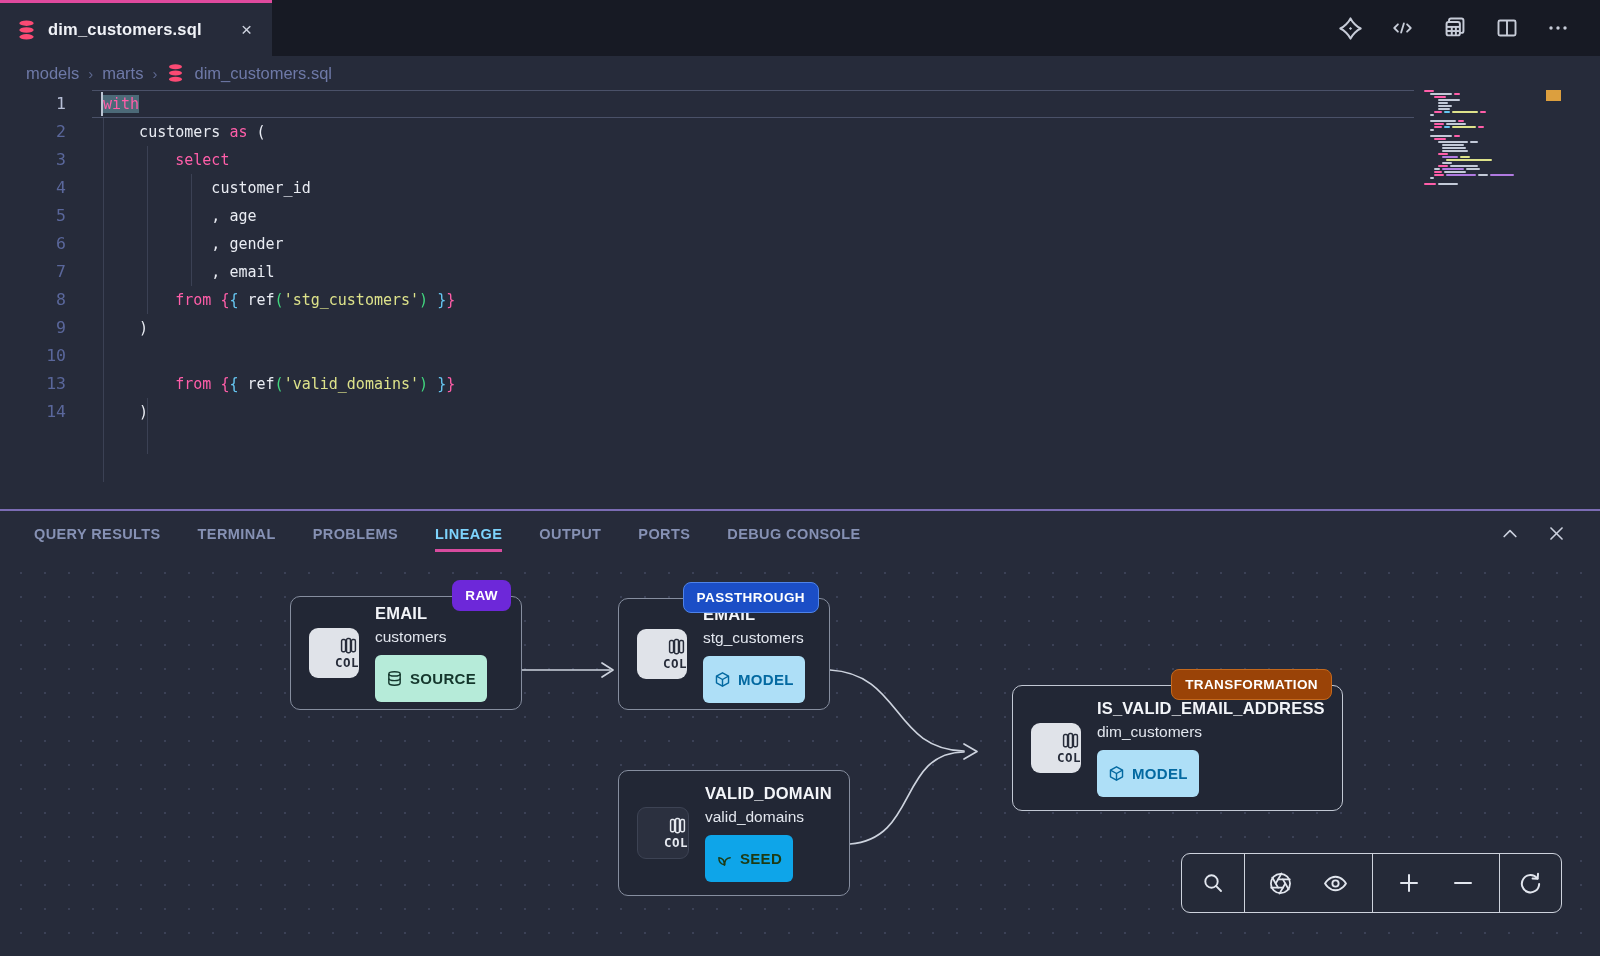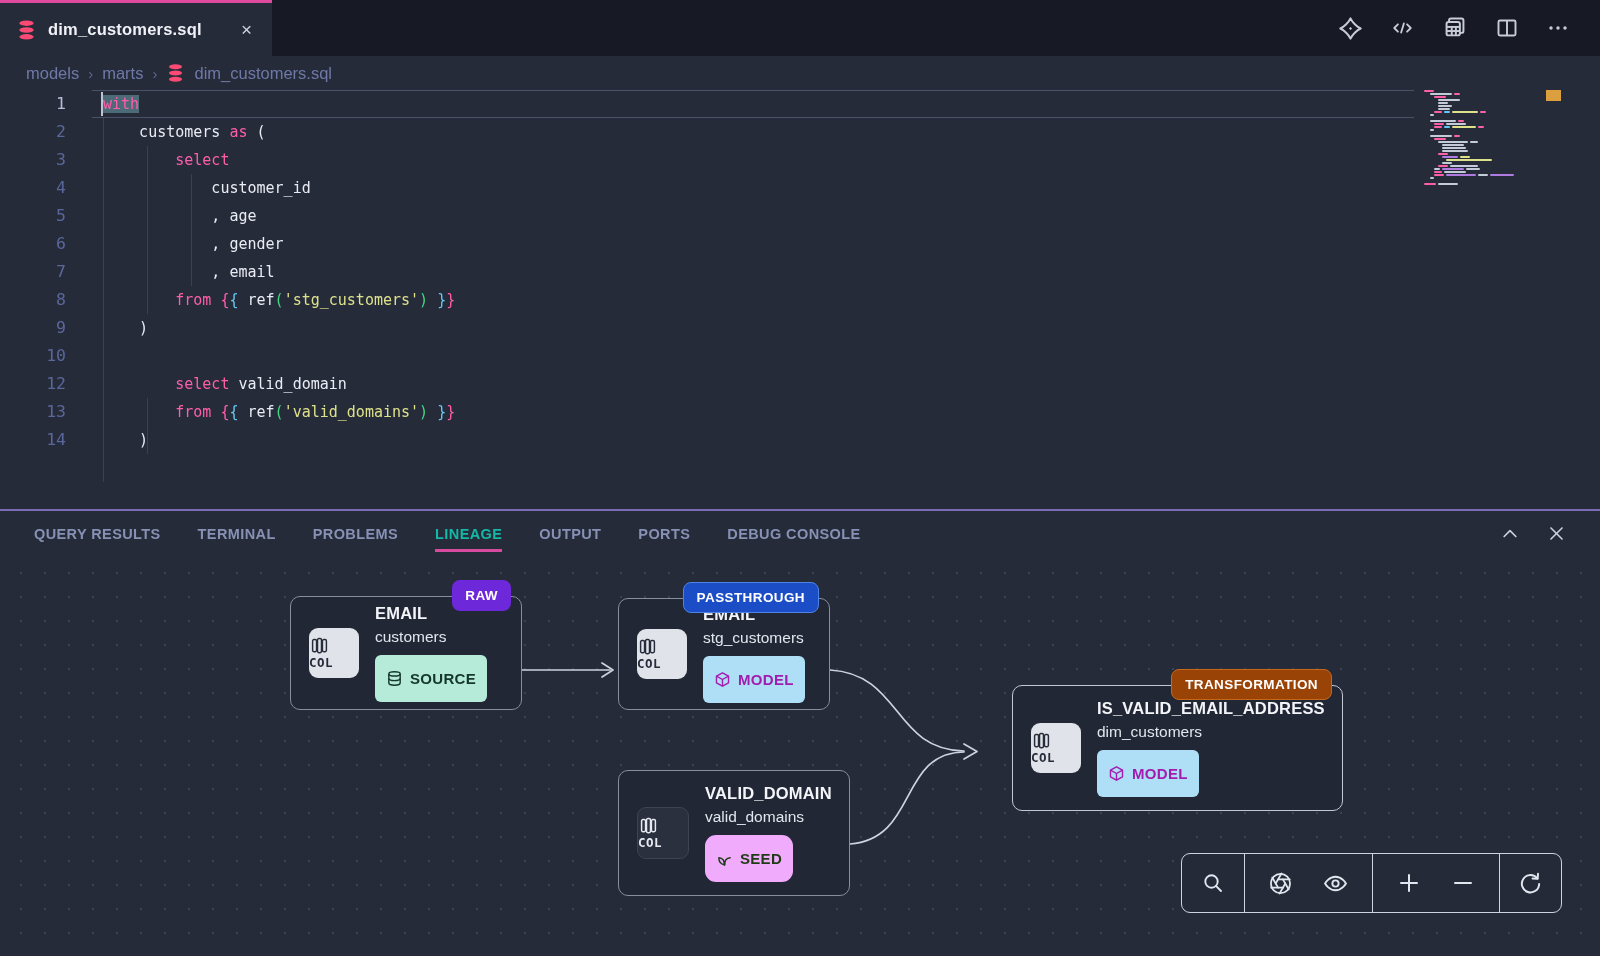--- a/index.html
+++ b/index.html
@@ -41,45 +41,45 @@
   .mm-seg{height:2px;border-radius:1px;}
   .scroll-marker{position:absolute;top:-2px;left:1546px;width:15px;height:13px;background:#dc9f3e;}
 
   
   .panel-divider{position:absolute;top:509px;left:0;right:0;height:2px;background:#7b6cb4;}
   .panel-header{position:absolute;top:511px;left:0;right:0;height:45px;background:#262b3a;
                 display:flex;align-items:center;padding:0 34px 0 34px;box-sizing:border-box;}
   .panel-tabs{display:flex;gap:37px;align-items:center;}
   .ptab{font-size:14.5px;letter-spacing:.4px;color:#8691b4;font-weight:700;cursor:pointer;padding:10px 0 7px 0;
         border-bottom:3px solid transparent;}
-  .ptab.active{color:#14b8a6;border-bottom-color:#d74b9e;}
+  .ptab.active{color:#7dd3fc;border-bottom-color:#d74b9e;}
   .panel-header-icons{margin-left:auto;display:flex;gap:27px;color:#ccd1de;align-items:center;}
 
   
   .canvas{position:absolute;top:556px;left:0;right:0;bottom:0;background:#262b3a;
           background-image:radial-gradient(circle,#3b4156 1.3px,transparent 1.5px);
           background-size:24px 24px;background-position:9px 5px;}
   .edges{position:absolute;inset:0;pointer-events:none;}
 
   .node{position:absolute;background:#222735;border:1.4px solid #868e9f;border-radius:10px;
         box-sizing:border-box;display:flex;align-items:center;padding:0 18px;gap:16px;cursor:pointer;}
   .node.bright{border-color:#c2c8d4;}
   .chip{flex:none;width:50px;height:50px;border-radius:9px;display:flex;flex-direction:column;
-        align-items:flex-start;justify-content:center;gap:0;}
+        align-items:flex-end;justify-content:center;gap:0;}
   .chip.light{background:#e0e3e9;color:#272c3a;}
   .chip.dark{background:#2b303f;color:#e6e9f0;border:1px solid #3d4354;}
   .chip-label{font-family:"DejaVu Sans Mono",monospace;font-size:12.5px;font-weight:700;letter-spacing:.5px;line-height:1.1;}
   .info{display:flex;flex-direction:column;align-items:flex-start;}
   .n-title{font-size:16.5px;font-weight:700;color:#f3f5f9;letter-spacing:.2px;}
   .n-sub{font-size:15.5px;color:#e2e6ee;margin-top:5px;}
   .badge{margin-top:9px;height:27px;border-radius:6px;display:flex;align-items:center;gap:7px;
          padding:10px 11px;font-size:15px;font-weight:700;letter-spacing:.3px;}
   .badge.source{background:#b6ebd9;color:#14362c;}
-  .badge.model{background:#aedff7;color:#a21caf;}
-  .badge.seed{background:#f0abfc;color:#1d3b14;border-radius:11px;}
+  .badge.model{background:#aedff7;color:#0369a1;}
+  .badge.seed{background:#0ea5e9;color:#1d3b14;}
   .tag{position:absolute;top:-17px;right:10px;height:31px;border-radius:8px;display:flex;align-items:center;
        padding:0 13px;font-size:13.5px;font-weight:700;letter-spacing:.4px;color:#fff;box-sizing:border-box;}
   .tag.raw{background:#6d28d9;}
   .tag.passthrough{background:#1b4ec6;border:1.6px solid #4f83e8;}
   .tag.transformation{background:#9a4307;border:1.6px solid #c4681c;}
 
   
   .ltoolbar{position:absolute;left:1181px;top:297px;width:381px;height:60px;background:#252a38;
             border:1.4px solid #ced3dd;border-radius:9px;box-sizing:border-box;display:flex;color:#e2e6ee;}
   .lt-cell{display:flex;align-items:center;justify-content:space-evenly;border-right:1.4px solid #ced3dd;height:100%;box-sizing:border-box;}
@@ -194,24 +194,20 @@
           <span class="ln">8</span>
           <span class="code"><span class="c-pl">        </span><span class="c-kw">from</span><span class="c-pl"> </span><span class="c-bp">{</span><span class="c-bc">{</span><span class="c-pl"> ref</span><span class="c-pg">(</span><span class="c-str">'stg_customers'</span><span class="c-pg">)</span><span class="c-pl"> </span><span class="c-bc">}</span><span class="c-bp">}</span></span>
         </div>
         <div class="code-row">
           <span class="ln">9</span>
           <span class="code"><span class="c-pl">    )</span></span>
         </div>
         <div class="code-row">
           <span class="ln">10</span>
           <span class="code"></span>
-        </div>
-        <div class="code-row">
-          <span class="ln">12</span>
-          <span class="code"><span class="c-pl">        </span><span class="c-kw">select</span><span class="c-pl"> valid_domain</span></span>
         </div>
         <div class="code-row">
           <span class="ln">13</span>
           <span class="code"><span class="c-pl">        </span><span class="c-kw">from</span><span class="c-pl"> </span><span class="c-bp">{</span><span class="c-bc">{</span><span class="c-pl"> ref</span><span class="c-pg">(</span><span class="c-str">'valid_domains'</span><span class="c-pg">)</span><span class="c-pl"> </span><span class="c-bc">}</span><span class="c-bp">}</span></span>
         </div>
         <div class="code-row">
           <span class="ln">14</span>
           <span class="code"><span class="c-pl">    )</span></span>
         </div>
       </div>

